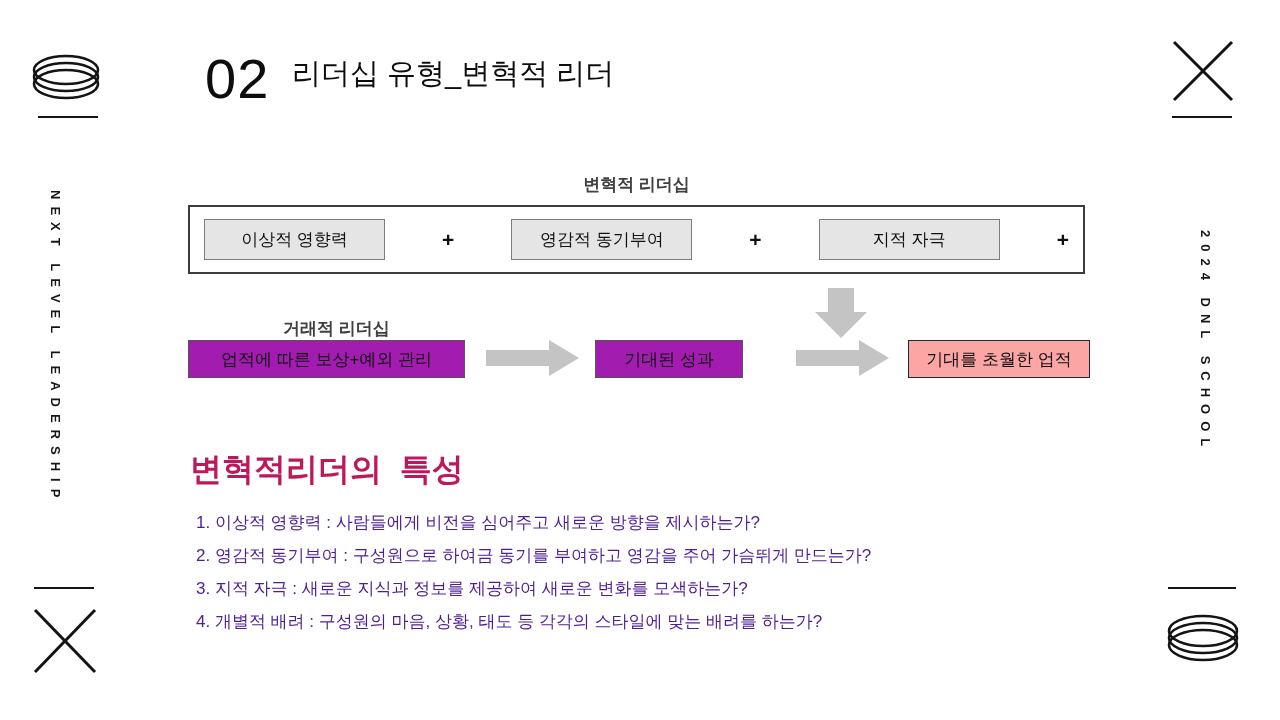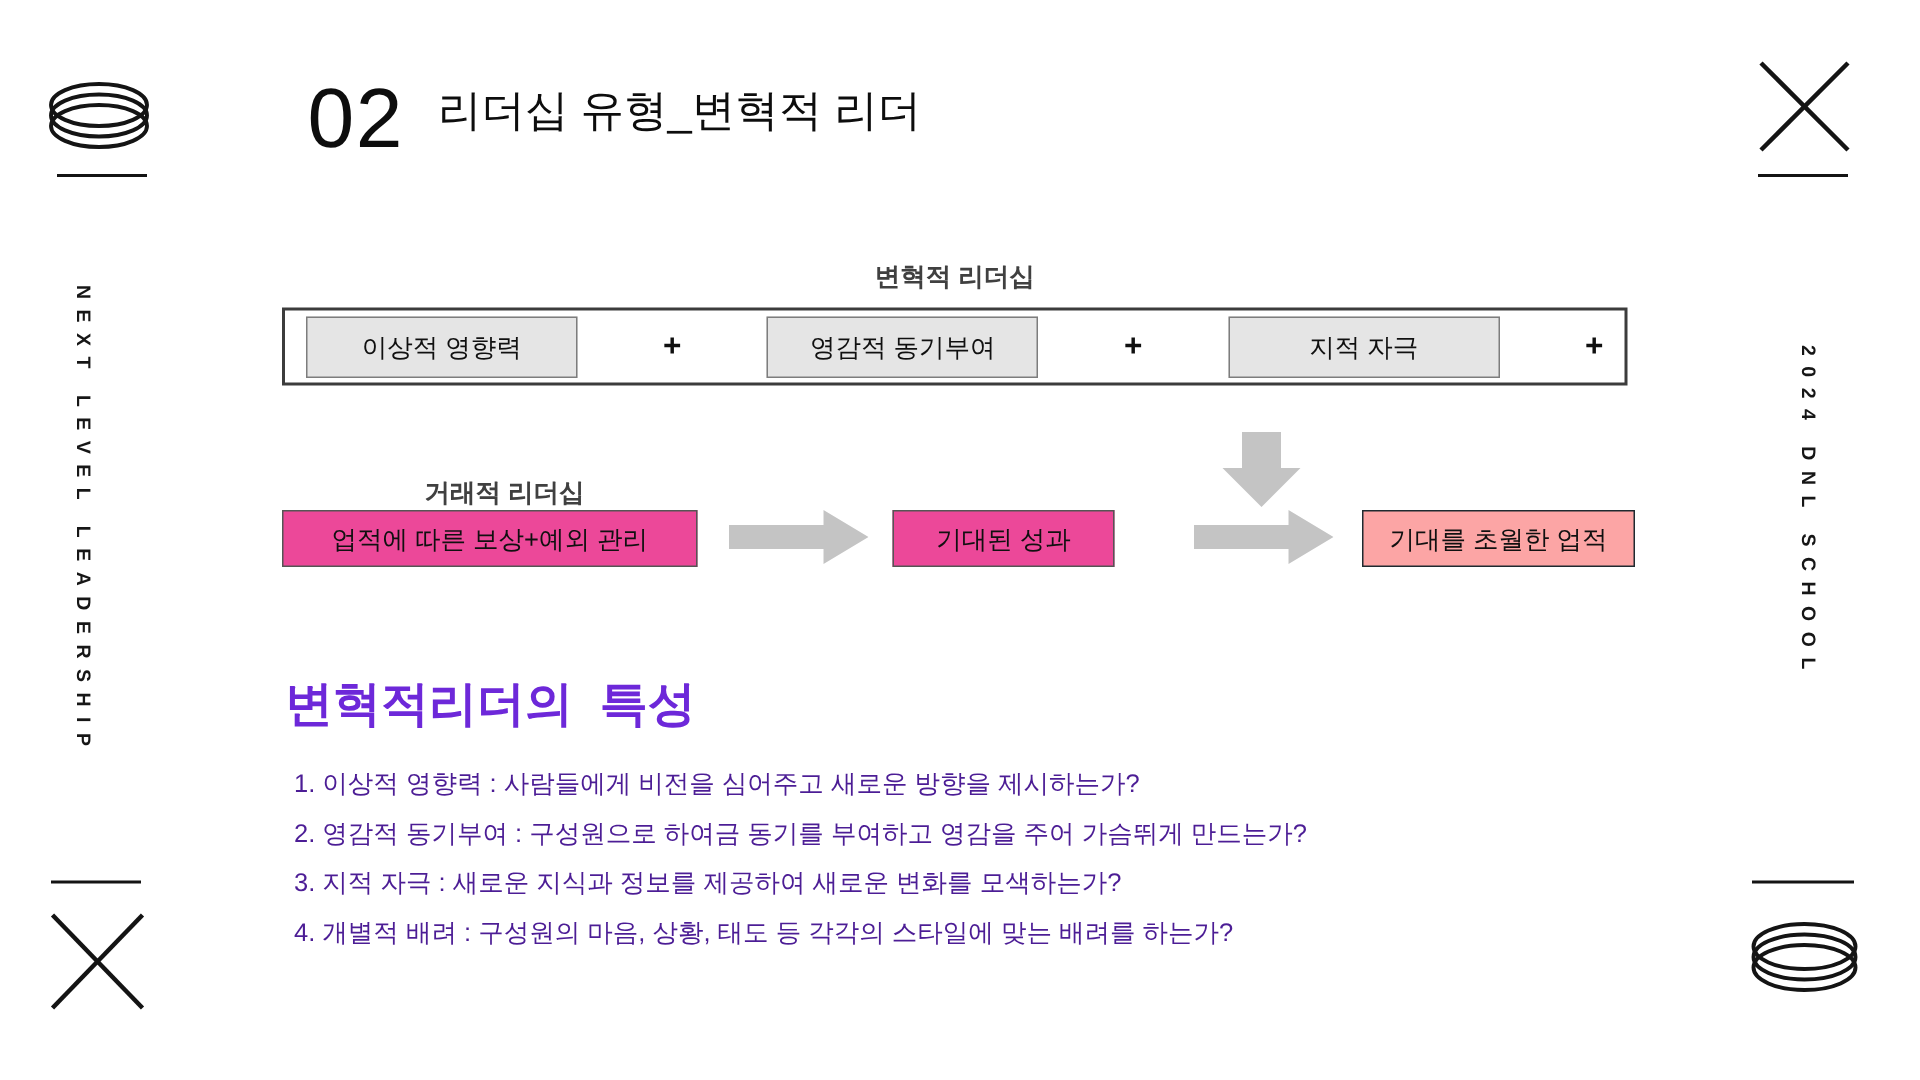--- a/index.html
+++ b/index.html
@@ -32,49 +32,49 @@
   .hline { position: absolute; height: 0; border-top: 2.5px solid #141414; }
 
   
   .blue-label {
     position: absolute; font-size: 17px; font-weight: 700; color: #404040;
   }
   .label-transformational { left: 188px; width: 897px; top: 173px; text-align: center; }
   .label-transactional    { left: 283px; top: 317px; }
 
   .top-container {
-    position: absolute; left: 188px; top: 205px; width: 897px; height: 52px;
+    position: absolute; left: 188px; top: 205px; width: 897px; height: 69px;
     border: 2px solid #3c3c3c; background: #fff;
     display: flex; align-items: center; justify-content: space-between;
     padding: 0 14px;
   }
   .gray-box {
     width: 181px; height: 41px;
     background: #e5e5e5; border: 1.5px solid #7d7d7d;
     display: flex; align-items: center; justify-content: center;
     font-size: 17px; color: #101010;
   }
   .plus { font-size: 21px; font-weight: 700; color: #101010; }
 
   .flow-box {
     position: absolute; top: 340px; height: 38px;
-    background: #ec4899; border: 1.5px solid #555;
+    background: #a21caf; border: 1.5px solid #555;
     display: flex; align-items: center; justify-content: center;
     font-size: 17px; color: #101010;
   }
   .flow-box-reward   { left: 188px; width: 277px; }
   .flow-box-expected { left: 595px; width: 148px; }
   .flow-box-beyond   { left: 908px; width: 182px; background: #fca5a5; border: 1.5px solid #1f2a30; }
 
   .arrow-svg { position: absolute; }
 
   
   .section-heading {
     position: absolute; left: 190px; top: 448px;
-    font-size: 32px; font-weight: 900; color: #6d28d9; letter-spacing: 0px;
+    font-size: 32px; font-weight: 900; color: #be185d; letter-spacing: 0px;
     white-space: pre;
   }
   .feature-list {
     position: absolute; left: 196px; top: 506px;
     list-style: none;
   }
   .feature-list li {
     font-size: 17px; line-height: 33px; color: #4c1d95; white-space: nowrap;
   }
 </style>

